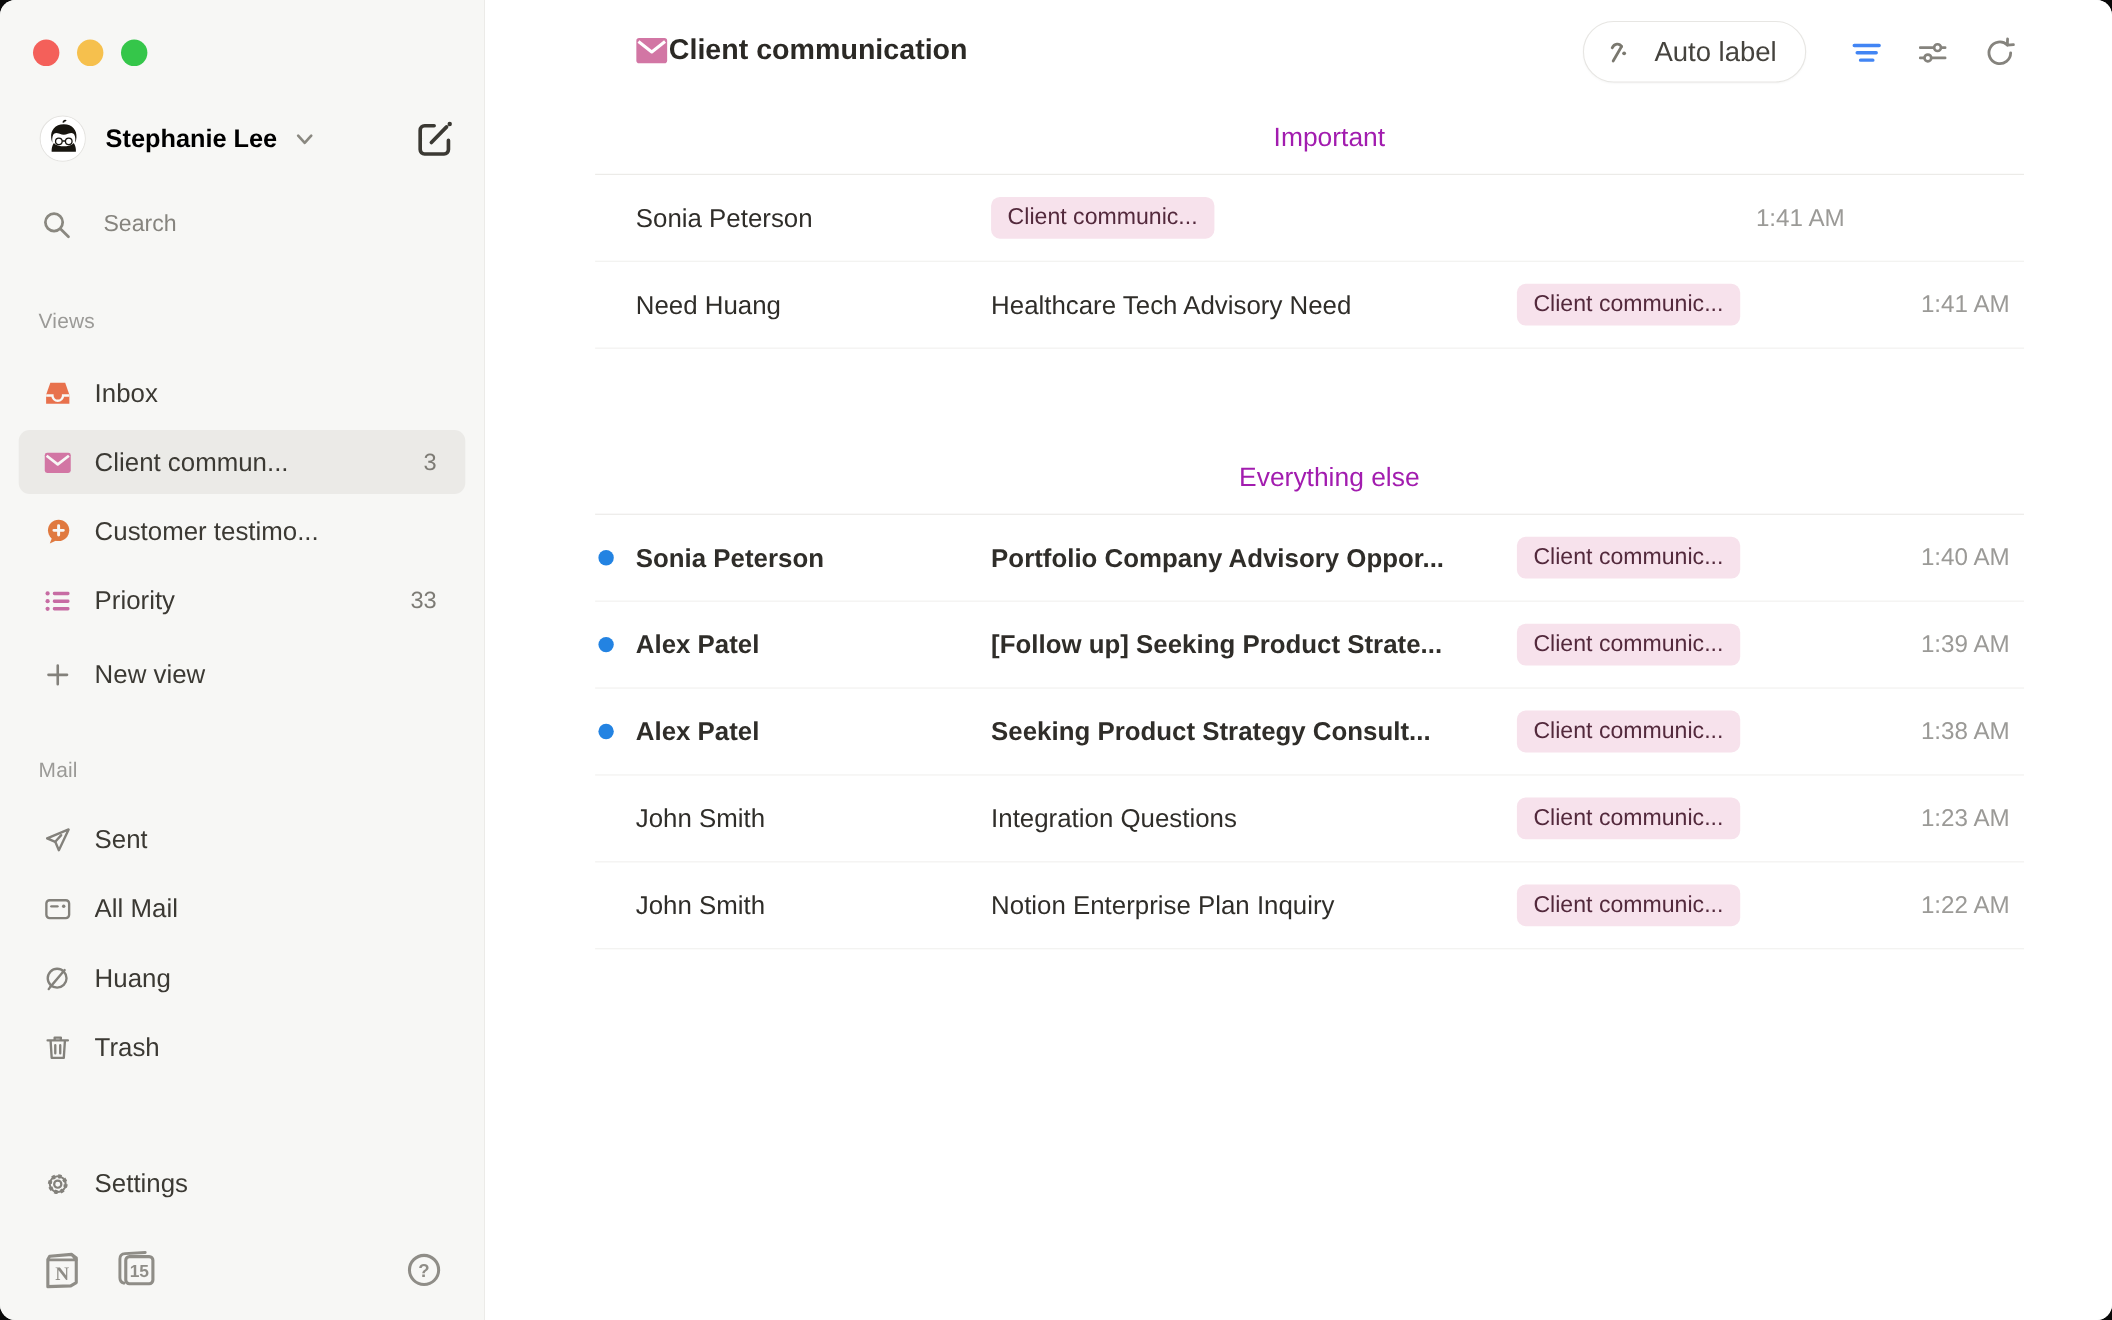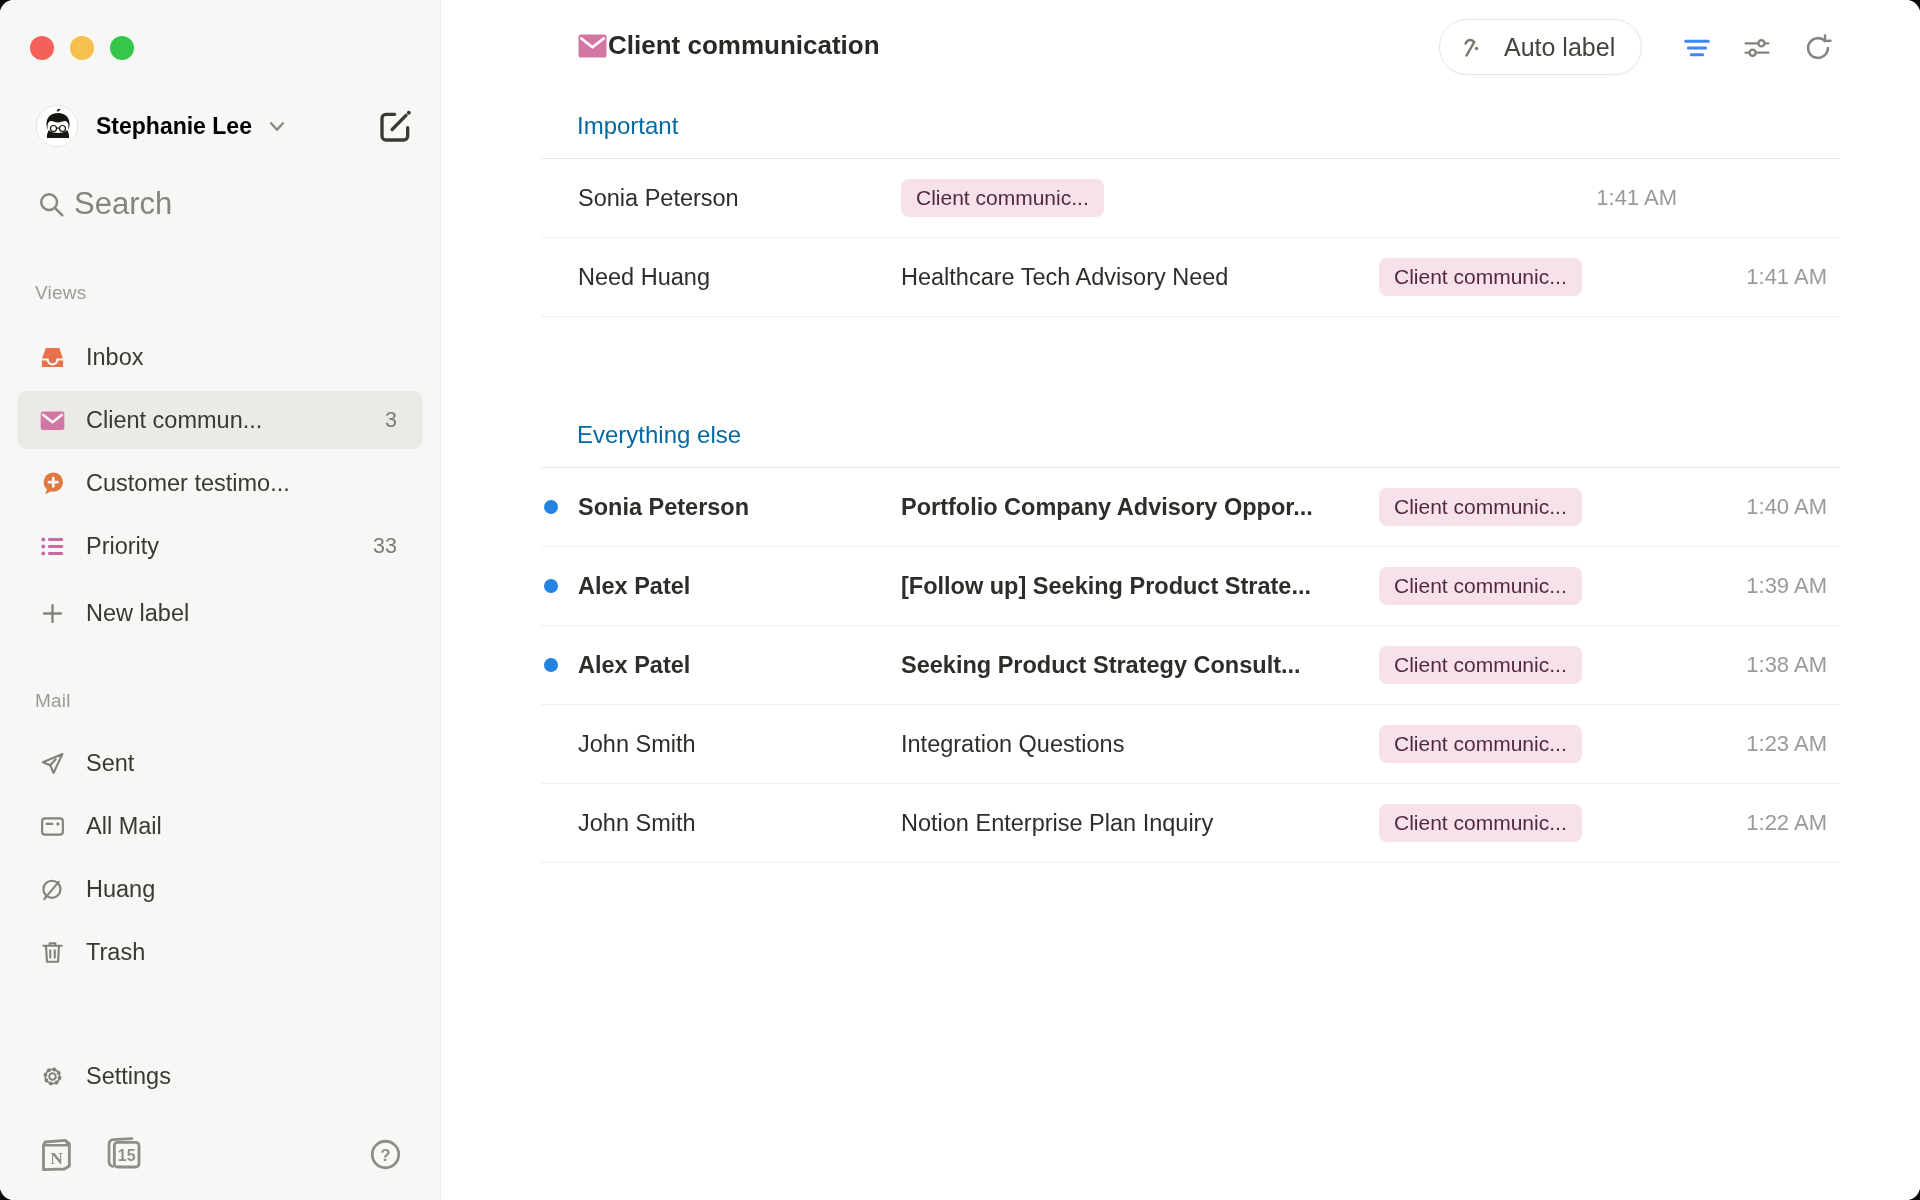--- a/index.html
+++ b/index.html
@@ -17,21 +17,21 @@
   .light.red{background:#F4605A;}
   .light.yellow{background:#F6C04D;}
   .light.green{background:#35C64A;}
 
   .user-row{position:absolute;top:104px;left:36px;right:24px;height:44px;display:flex;align-items:center;}
   .avatar{width:42px;height:42px;border-radius:50%;flex:none;overflow:hidden;background:#fff;border:1px solid #E4E3E0;box-sizing:border-box;}
   .user-name{font-size:23px;font-weight:600;color:#000000;margin-left:18px;white-space:nowrap;}
   .chev{margin-left:12px;color:#8A8880;display:flex;}
   .compose-btn{margin-left:auto;width:42px;height:42px;display:flex;align-items:center;justify-content:center;color:#3B3933;background:none;border:none;padding:0;cursor:pointer;}
 
-  .search-row{position:absolute;top:182px;left:36px;right:36px;height:44px;display:flex;align-items:center;gap:8px;color:#86847E;font-size:31px;cursor:pointer;}
+  .search-row{position:absolute;top:182px;left:36px;right:36px;height:44px;display:flex;align-items:center;gap:28px;color:#86847E;font-size:21px;cursor:pointer;}
   .search-row .sicon{color:#8A8880;display:flex;}
 
   .section-label{position:absolute;left:35px;font-size:19px;font-weight:500;color:#9B9A97;letter-spacing:.2px;}
   .label-views{top:282px;}
   .label-mail{top:690px;}
 
   .nav{position:absolute;left:17px;right:17px;}
   .nav-views{top:328px;}
   .nav-mail{top:734px;}
   .nav-item{height:58px;border-radius:10px;display:flex;align-items:center;padding:0 26px 0 22px;gap:20px;
@@ -62,21 +62,21 @@
     box-shadow:0 1px 2px rgba(0,0,0,.04);}
   .autolabel-btn .aicon{width:30px;height:30px;display:flex;color:#7A786F;}
   .hbtn{position:absolute;top:25px;width:44px;height:46px;display:flex;align-items:center;justify-content:center;background:none;border:none;padding:0;cursor:pointer;color:#85837D;}
   .hbtn.filter{left:1234px;color:#4285F4;}
   .hbtn.sliders{left:1294px;}
   .hbtn.refresh{left:1355px;}
   .hbtn svg{width:32px;height:32px;}
 
   .list{position:absolute;top:96px;left:100px;right:80px;}
   .section + .section{margin-top:88px;}
-  .section-title{font-size:24px;color:#0369a1;padding:16px 0 18px 36px;border-bottom:1px solid #EAE9E6;}
+  .section-title{font-size:24px;color:#a21caf;padding:16px 0 18px 36px;border-bottom:1px solid #EAE9E6;text-align:center;}
   .email-row{height:78px;border-bottom:1px solid #F1F0EE;display:grid;grid-template-columns:360px 478px 1fr 150px;
     align-items:center;position:relative;cursor:pointer;}
   .unread-dot{position:absolute;left:3px;top:50%;margin-top:-7px;width:14px;height:14px;border-radius:50%;background:#2383E2;}
   .sender{font-size:23.5px;color:#2F2D29;padding-left:37px;white-space:nowrap;overflow:hidden;}
   .subject{font-size:23.5px;color:#2F2D29;white-space:nowrap;overflow:hidden;}
   .email-row.unread .sender{font-weight:700;}
   .email-row.unread .subject{font-weight:600;}
   .badge{justify-self:start;background:#F7E2EC;color:#53293C;font-size:21px;font-weight:500;
     padding:6px 15px;border-radius:8px;white-space:nowrap;line-height:1.2;}
   .time{font-size:22px;color:#9B9A97;text-align:right;padding-right:13px;white-space:nowrap;}
@@ -180,21 +180,21 @@
           </span>
     <span class="nav-label">Priority</span>
     <span class="nav-count">33</span>
   </div>
         <div class="nav-item newview">
     <span class="nav-icon" style="color: rgb(131, 129, 123);">
             <svg viewBox="0 0 24 24">
               <path d="M12 4.5v15M4.5 12h15" stroke="currentColor" stroke-width="2.1" stroke-linecap="round"></path>
             </svg>
           </span>
-    <span class="nav-label">New label</span>
+    <span class="nav-label">New view</span>
 
   </div>
       </div>
 
     <div class="section-label label-mail">Mail</div>
     <div class="nav nav-mail" id="nav-mail">
         <div class="nav-item">
     <span class="nav-icon" style="color: rgb(131, 129, 123);">
             <svg viewBox="0 0 24 24">
               <path d="M20.8 3.6L3.4 10.8l6.6 2.8 2.9 6.8 7.9-16.8z" fill="none" stroke="currentColor" stroke-width="1.9" stroke-linejoin="round"></path>

